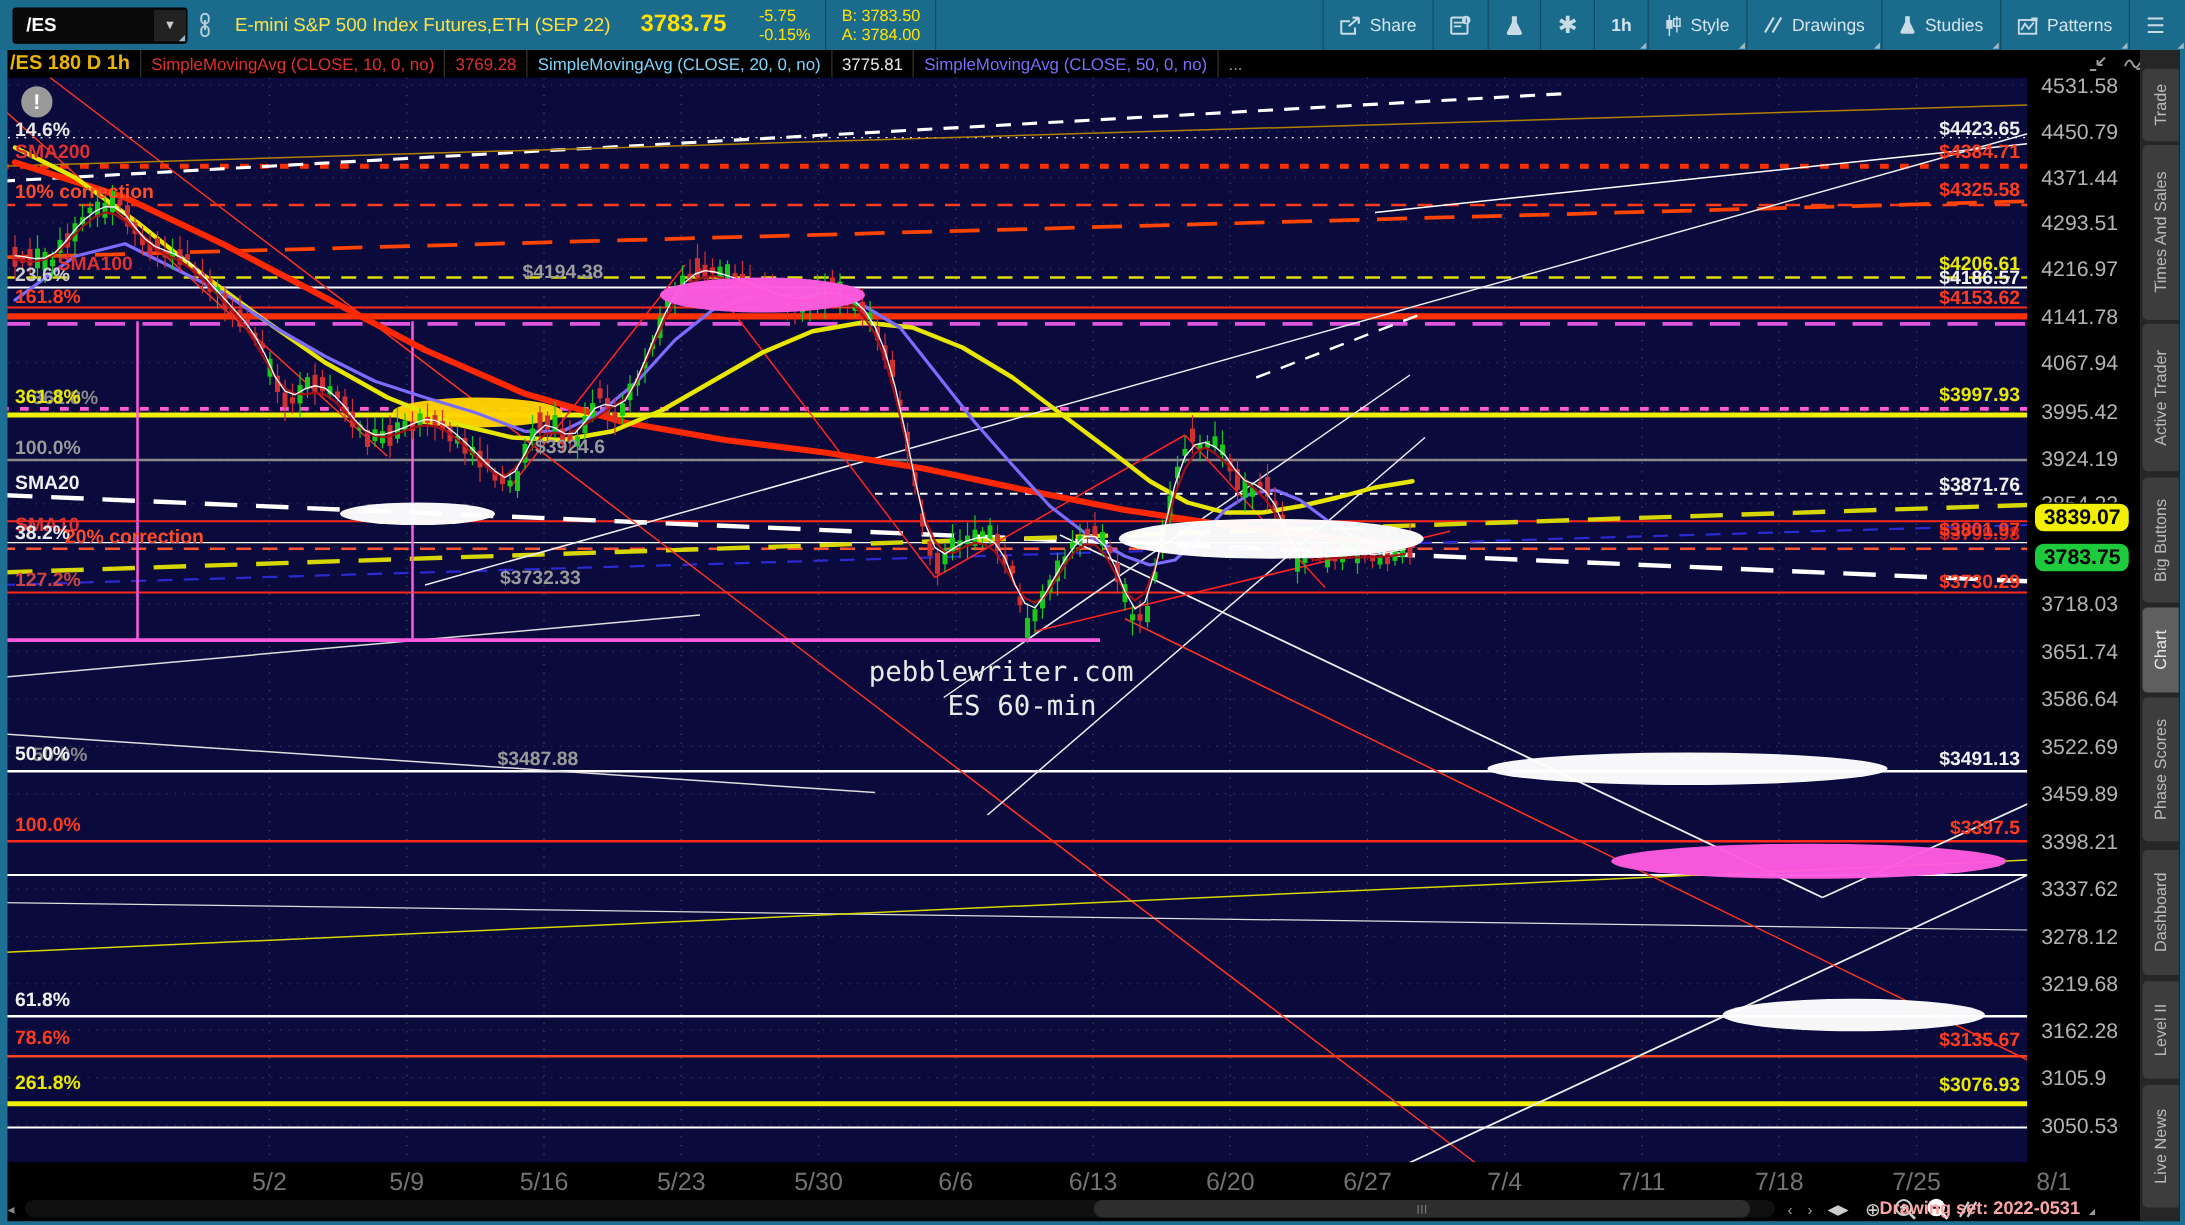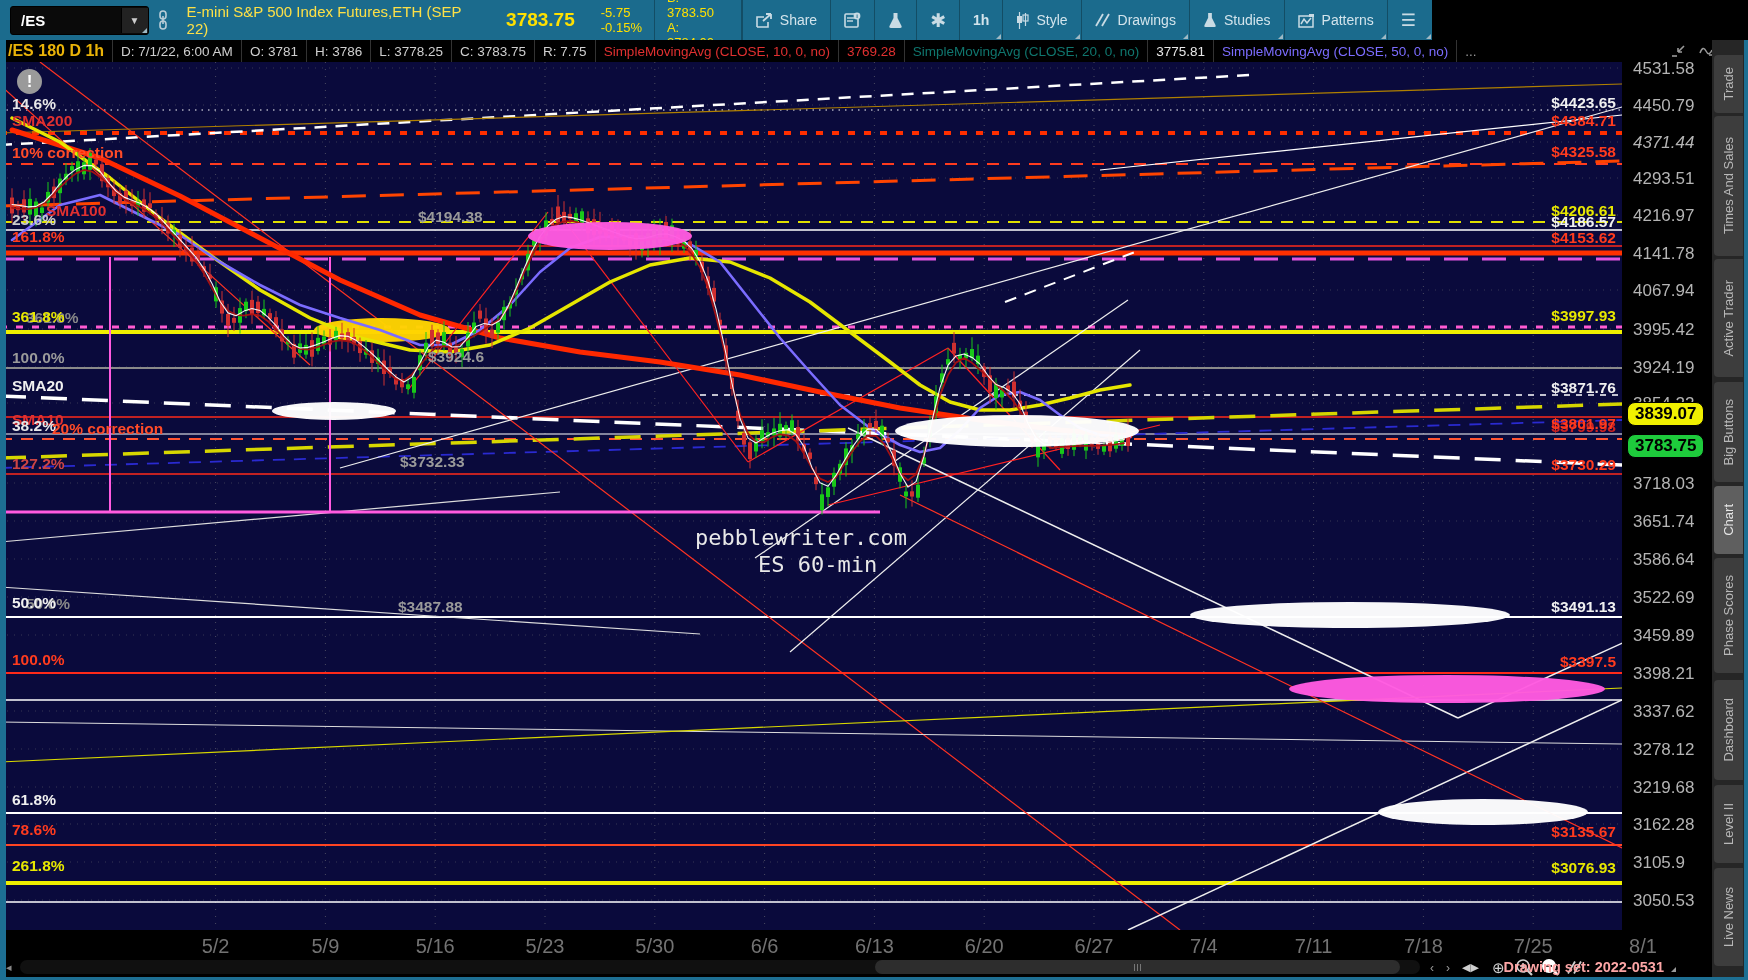--- a/index.html
+++ b/index.html
@@ -1,19 +1,19 @@
 <!DOCTYPE html>
 <html><head>
 <meta charset="utf-8">
 <style>
   html,body{margin:0;padding:0;background:#000;}
   #app{position:relative;width:1748px;height:980px;background:#000;overflow:hidden;
        font-family:"Liberation Sans",sans-serif;}
   
-  #toolbar{position:absolute;left:0;top:0;width:1432px;height:40px;background:#1b6b8d;
+  #toolbar{position:absolute;left:0;top:0;width:1748px;height:40px;background:#1b6b8d;
            display:flex;align-items:center;color:#d3e4ec;font-size:14px;}
   .tb-sep{width:1px;height:40px;background:rgba(0,0,0,.28);}
   #symbol-box{display:flex;align-items:center;background:#0a0a0a;border:1px solid #000;
               border-radius:3px;height:27px;margin-left:10px;width:138px;position:relative;}
   #symbol-box .sym{color:#fff;font-weight:bold;font-size:15px;padding:0 10px;flex:1;}
   #symbol-box .dd-btn{width:26px;height:25px;background:#222;border-left:1px solid #000;
               display:flex;align-items:center;justify-content:center;color:#ccc;font-size:10px;}
   .corner:after{content:"";position:absolute;right:1px;bottom:1px;border-left:5px solid transparent;
               border-bottom:5px solid #9fb9c4;}
   .tb-btn{display:flex;align-items:center;gap:7px;padding:0 13px;height:40px;position:relative;}
@@ -164,32 +164,24 @@
       </div>
       <div class="tb-sep"></div>
       <div class="tb-btn corner" style="padding-right:16px">
         <span style="font-size:17px;color:#c9dbe4">☰</span>
       </div>
     </div>
   </div>
 
   <div id="chart-header">
     <div class="hd-seg hd-title">/ES 180 D 1h</div>
-    <div id="hd-fields" style="display:flex;height:22px">
-        <div class="hd-seg">D: 7/1/22, 6:00 AM</div>
-        <div class="hd-seg">O: 3781</div>
-        <div class="hd-seg">H: 3786</div>
-        <div class="hd-seg">L: 3778.25</div>
-        <div class="hd-seg">C: 3783.75</div>
-        <div class="hd-seg">R: 7.75</div>
-      </div>
     <div id="hd-studies" style="display:flex;height:22px">
         <div class="hd-seg" style="color: rgb(224, 48, 48);">SimpleMovingAvg (CLOSE, 10, 0, no)</div>
         <div class="hd-seg" style="color: rgb(224, 48, 48);">3769.28</div>
-        <div class="hd-seg" style="color: #0f766e;">SimpleMovingAvg (CLOSE, 20, 0, no)</div>
+        <div class="hd-seg" style="color: #7dd3fc;">SimpleMovingAvg (CLOSE, 20, 0, no)</div>
         <div class="hd-seg" style="color: rgb(232, 232, 232);">3775.81</div>
         <div class="hd-seg" style="color: rgb(123, 108, 255);">SimpleMovingAvg (CLOSE, 50, 0, no)</div>
       </div>
     <div class="hd-seg" style="border-right:none;color:#9a9a9a">...</div>
     <div id="hd-icons">
       <svg width="14" height="12" viewBox="0 0 14 12">
           <path d="M13 1 L7 7 M7 7 h4 M7 7 v-4" stroke="#9a9a9a" stroke-width="1.6" fill="none"></path>
           <path d="M1 11 h5" stroke="#9a9a9a" stroke-width="1.6"></path>
         </svg>
       <svg width="16" height="12" viewBox="0 0 16 12">
@@ -716,21 +708,21 @@
       <text x="428" y="300" fill="#9a9a9a" font-size="15.5" font-weight="bold">$3924.6</text>
       <text x="400" y="405" fill="#9a9a9a" font-size="15.5" font-weight="bold">$3732.33</text>
       <text x="398" y="550" fill="#9a9a9a" font-size="15.5" font-weight="bold">$3487.88</text>
     </svg>
 
   <div id="warn">!</div>
 
   <div id="right-axis">
       <div class="tick" style="top: -3px;">4531.58</div>
       <div class="tick" style="top: 34px;">4450.79</div>
-      <div class="tick" style="top: 71px; font-style: italic;">4371.44</div>
+      <div class="tick" style="top: 71px;">4371.44</div>
       <div class="tick" style="top: 107px;">4293.51</div>
       <div class="tick" style="top: 144px;">4216.97</div>
       <div class="tick" style="top: 182px;">4141.78</div>
       <div class="tick" style="top: 219px;">4067.94</div>
       <div class="tick" style="top: 258px;">3995.42</div>
       <div class="tick" style="top: 296px;">3924.19</div>
       <div class="tick" style="top: 332px;">3854.22</div>
       <div class="tick" style="top: 412px;">3718.03</div>
       <div class="tick" style="top: 450px;">3651.74</div>
       <div class="tick" style="top: 488px;">3586.64</div>

